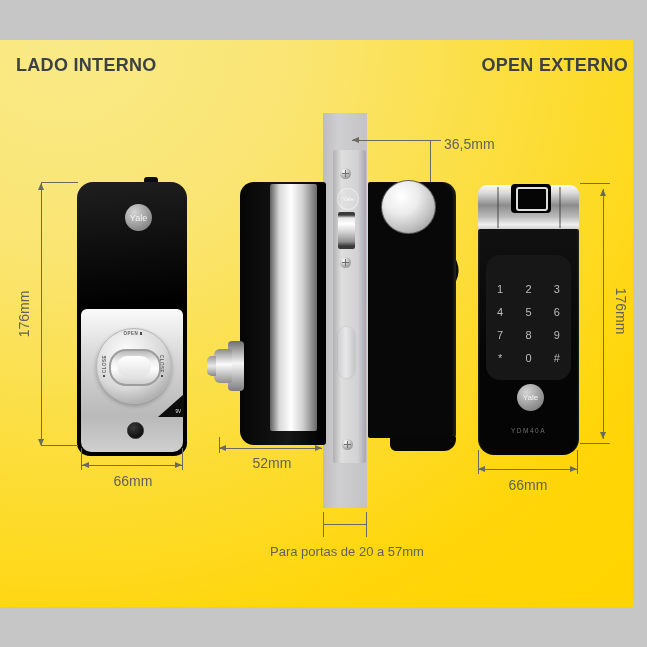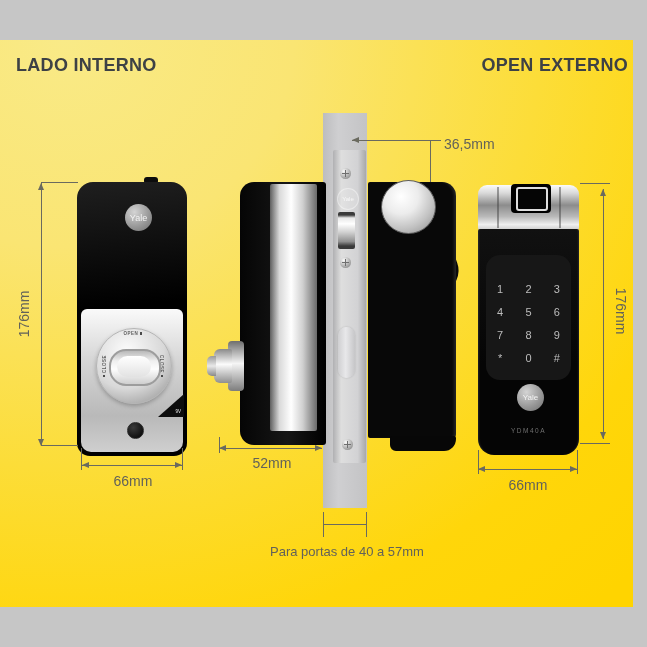--- a/index.html
+++ b/index.html
@@ -152,15 +152,15 @@
   <div class="abs arr arr-right" style="left:315px;top:445px;"></div>
   <div class="abs dim-label" style="left:232px;top:455px;width:80px;">52mm</div>
 
   <div class="abs h" style="left:352px;top:140px;width:89px;"></div>
   <div class="abs arr arr-left" style="left:352px;top:137px;"></div>
   <div class="abs dim-label" style="left:444px;top:136px;">36,5mm</div>
 
   <div class="abs v" style="left:323px;top:512px;height:25px;"></div>
   <div class="abs v" style="left:366px;top:512px;height:25px;"></div>
   <div class="abs h" style="left:323px;top:524px;width:43px;"></div>
-  <div class="abs dim-label" style="left:247px;top:544px;width:200px;font-size:13px;">Para portas de 40 a 57mm</div>
+  <div class="abs dim-label" style="left:247px;top:544px;width:200px;font-size:13px;">Para portas de 20 a 57mm</div>
 
 </div>
 
 </body></html>

